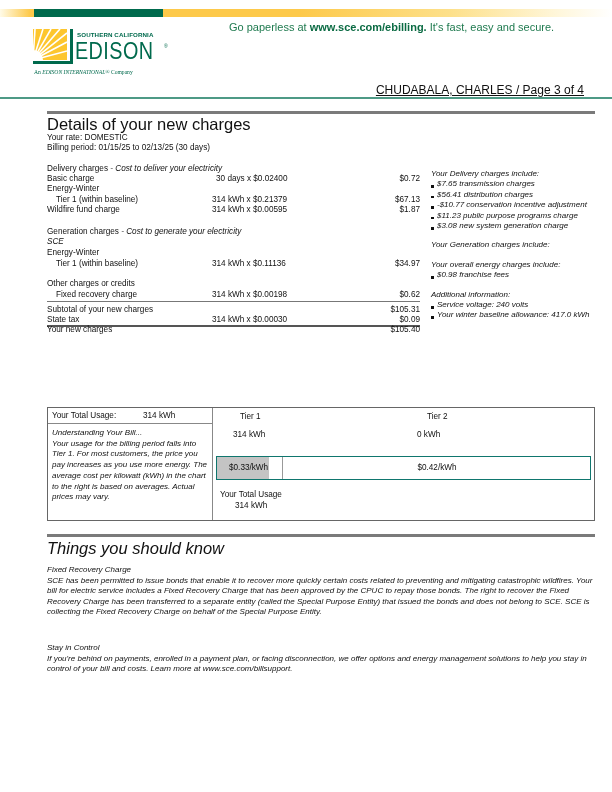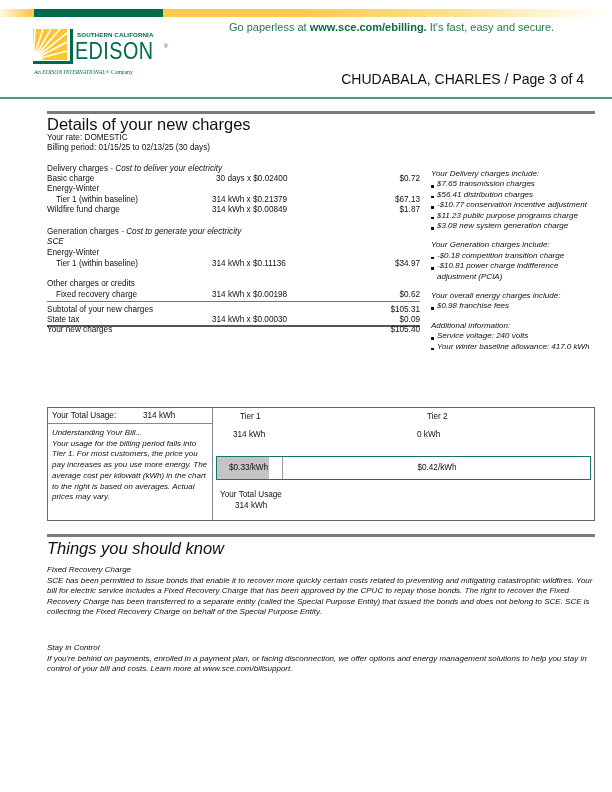--- a/index.html
+++ b/index.html
@@ -16,21 +16,21 @@
     .logo-sun { position: absolute; left: 0; top: 0; width: 34px; height: 31px; background: #fdc62e; overflow: hidden; }
     .logo-text-small { position: absolute; left: 77px; top: 31px; font-size: 6.2px; color: #006a4d; font-weight: bold; letter-spacing: 0.1px; }
     .logo-text-big { position: absolute; left: 75px; top: 38px; font-size: 23px; color: #006a4d; letter-spacing: 0.5px; font-family: "Liberation Sans", sans-serif; transform: scaleX(0.86); transform-origin: left top; }
     .logo-reg { position: absolute; left: 164px; top: 43px; font-size: 5px; color: #006a4d; }
     .logo-tagline { position: absolute; left: 34px; top: 69px; font-size: 5.6px; color: #006a4d; font-family: "Liberation Serif", serif; }
     .logo-tagline i { font-style: italic; }
 
     .paperless { position: absolute; left: 229px; top: 21px; font-size: 11px; color: #1f7a4f; white-space: nowrap; }
     .paperless b { font-weight: bold; color: #0b6b43; }
 
-    .customer-page { position: absolute; right: 28px; top: 71px; font-size: 14px; color: #111; white-space: nowrap; }
+    .customer-page { position: absolute; right: 28px; top: 83px; font-size: 12px; color: #111; white-space: nowrap; text-decoration: underline; }
 
     .teal-rule { position: absolute; left: 0; top: 97px; width: 612px; height: 1.5px; background: #4e9a86; }
 
     .sec-rule { position: absolute; left: 47px; width: 548px; height: 2.5px; background: #7a7a7a; }
 
     .h1 { position: absolute; left: 47px; font-size: 16.5px; color: #111; font-weight: normal; white-space: nowrap; }
     .line { position: absolute; white-space: nowrap; font-size: 8.2px; line-height: 10px; }
     .it { font-style: italic; }
 
     
@@ -119,21 +119,21 @@
 <div class="row" style="top:184px;">
   <span class="lbl">Energy-Winter</span>
 </div>
 <div class="row" style="top:195px;">
   <span class="lbl indent">Tier 1 (within baseline)</span>
   <span class="mid">314 kWh x $0.21379</span>
   <span class="amt">$67.13</span>
 </div>
 <div class="row" style="top:205px;">
   <span class="lbl">Wildfire fund charge</span>
-  <span class="mid">314 kWh x $0.00849</span>
+  <span class="mid">314 kWh x $0.00595</span>
   <span class="amt">$1.87</span>
 </div>
 
 <div class="line" style="left:47px; top:227px;"><span>Generation  charges</span><span class="it"> - Cost to generate your electricity</span></div>
 <div class="line it" style="left:47px; top:237px;">SCE</div>
 <div class="row" style="top:248px;">
   <span class="lbl">Energy-Winter</span>
 </div>
 <div class="row" style="top:259px;">
   <span class="lbl indent">Tier 1 (within baseline)</span>
@@ -167,24 +167,20 @@
   <div class="nh">Your Delivery  charges  include:</div>
   <ul>
     <li>$7.65 transmission charges</li>
     <li>$56.41 distribution charges</li>
     <li>-$10.77 conservation incentive adjustment</li>
     <li>$11.23 public purpose programs charge</li>
     <li>$3.08 new system generation charge</li>
   </ul>
   <div class="gap"></div>
   <div class="nh">Your Generation  charges  include:</div>
-  <ul>
-    <li>-$0.18 competition transition charge</li>
-    <li>-$10.81 power charge indifference adjustment (PCIA)</li>
-  </ul>
   <div class="gap"></div>
   <div class="nh">Your overall  energy  charges  include:</div>
   <ul>
     <li>$0.98 franchise fees</li>
   </ul>
   <div class="gap"></div>
   <div class="nh">Additional   information:</div>
   <ul>
     <li>Service voltage: 240 volts</li>
     <li>Your winter baseline allowance: 417.0 kWh</li>

